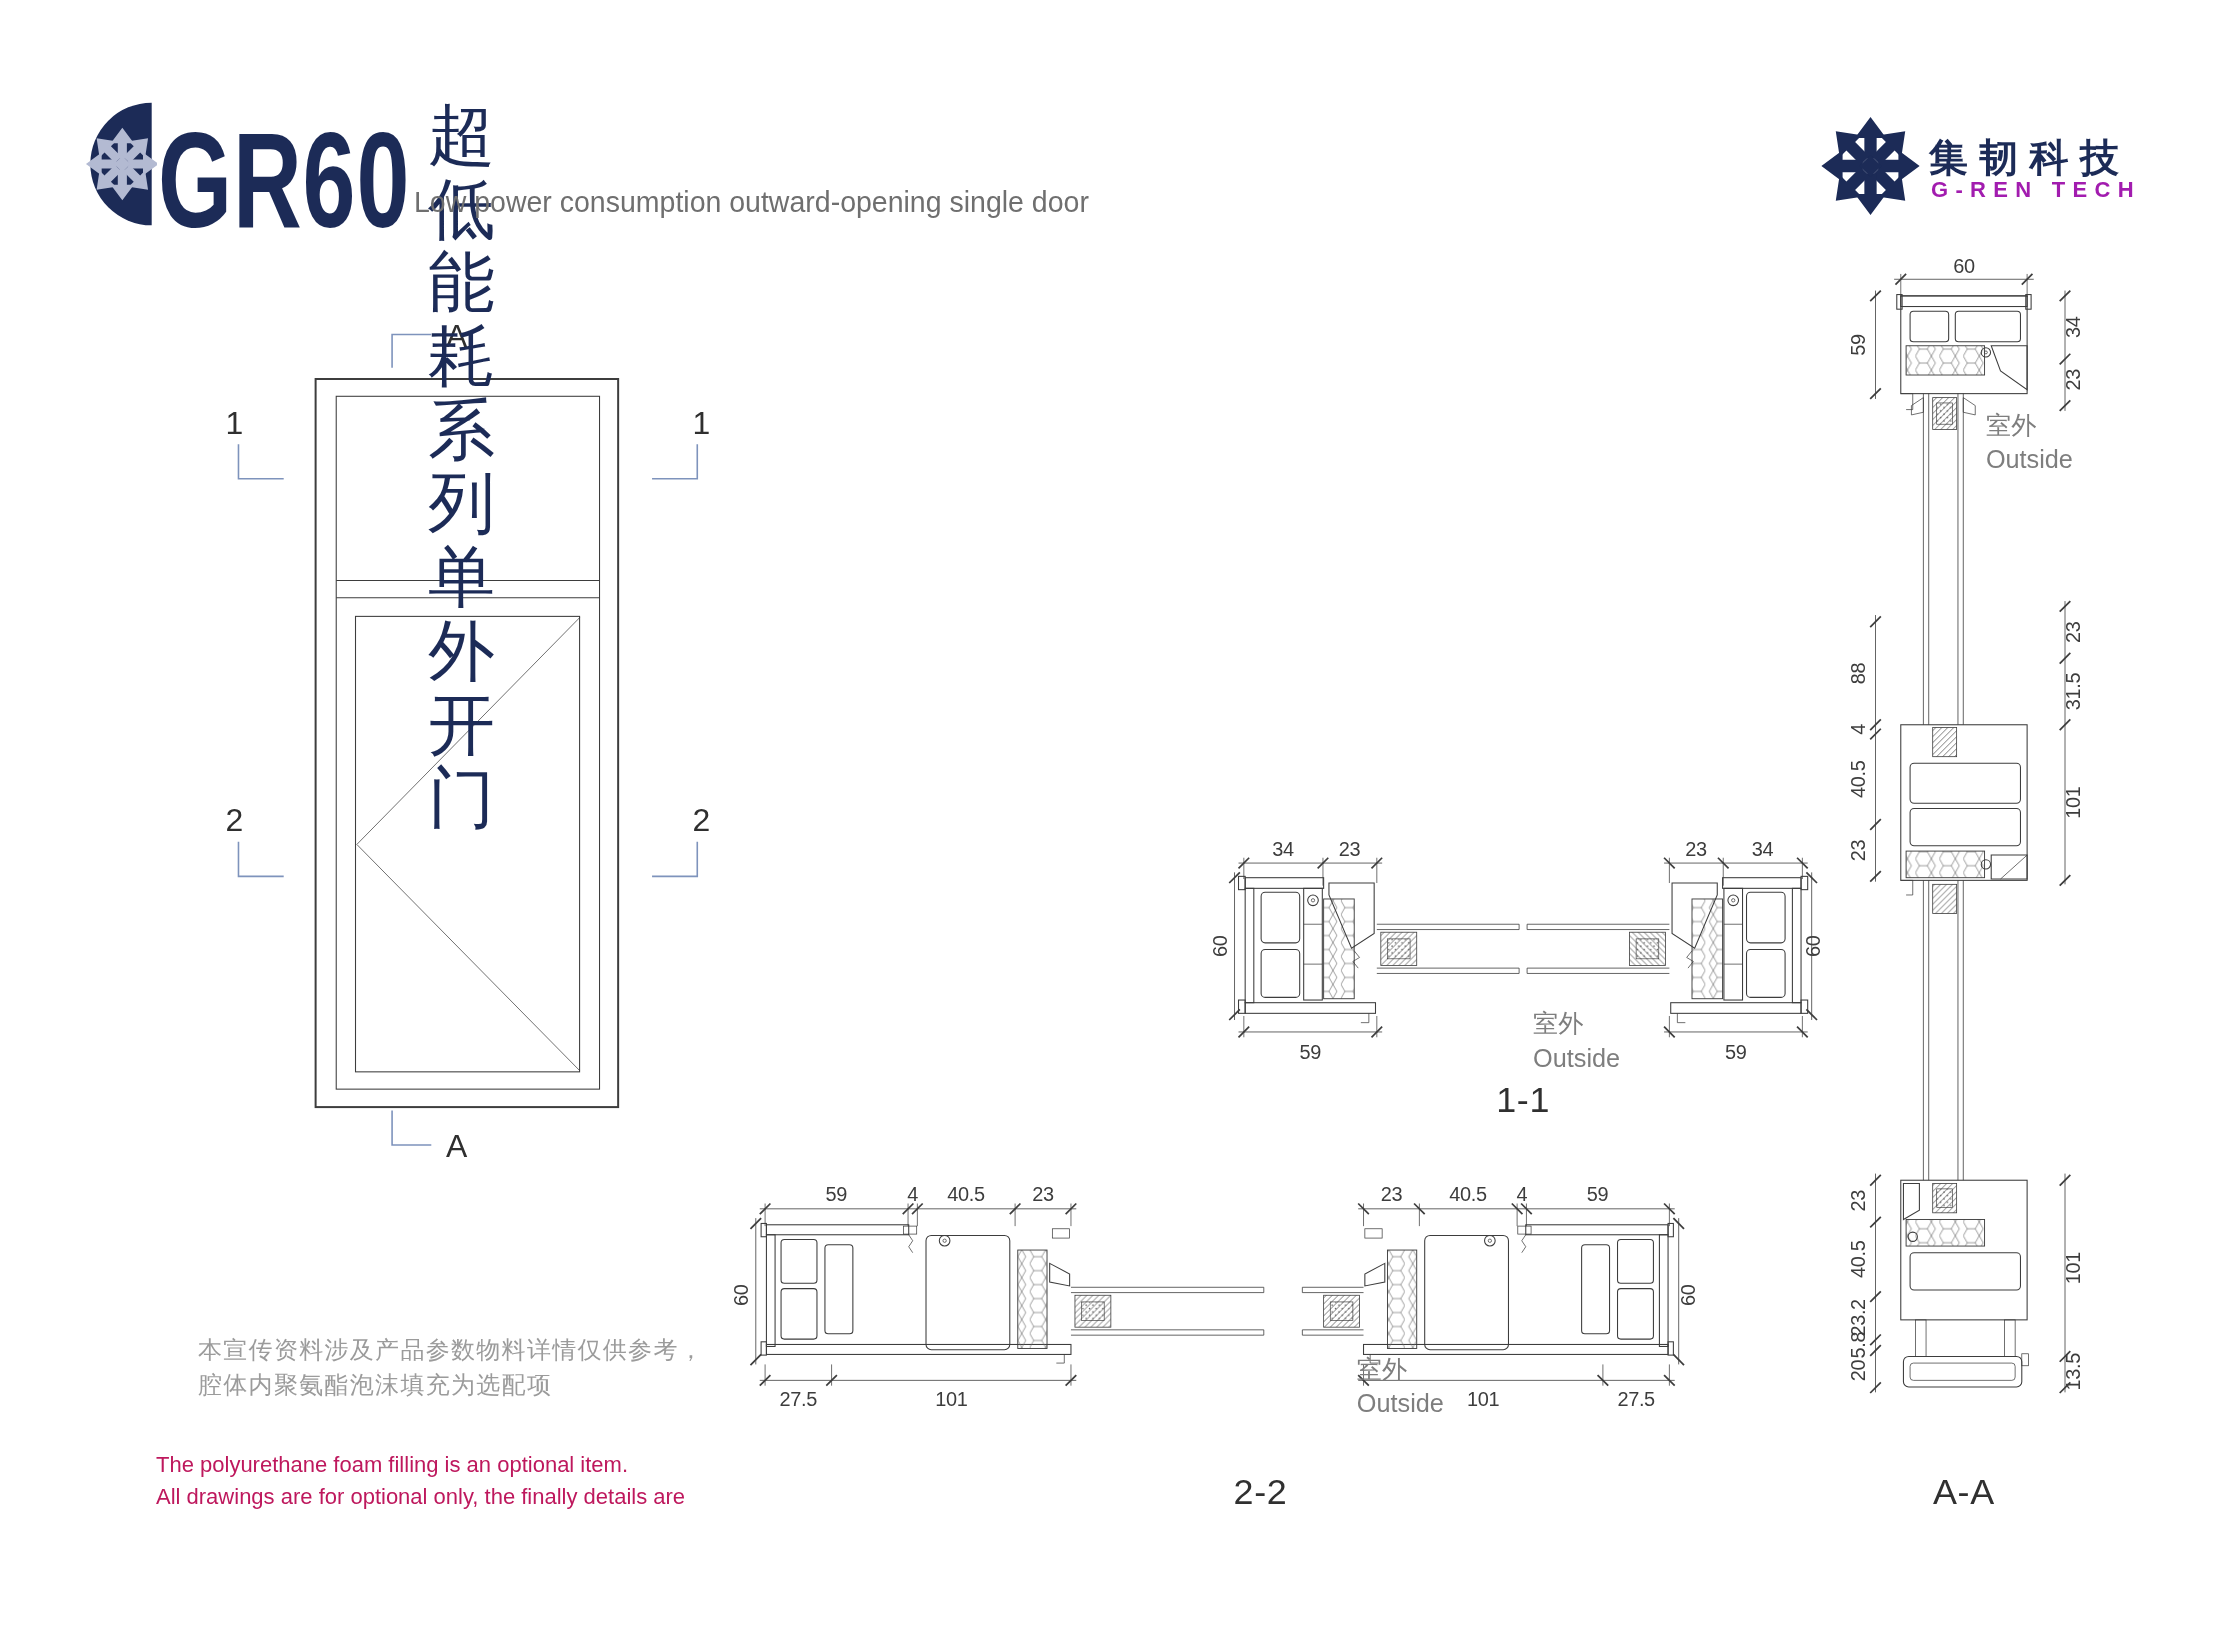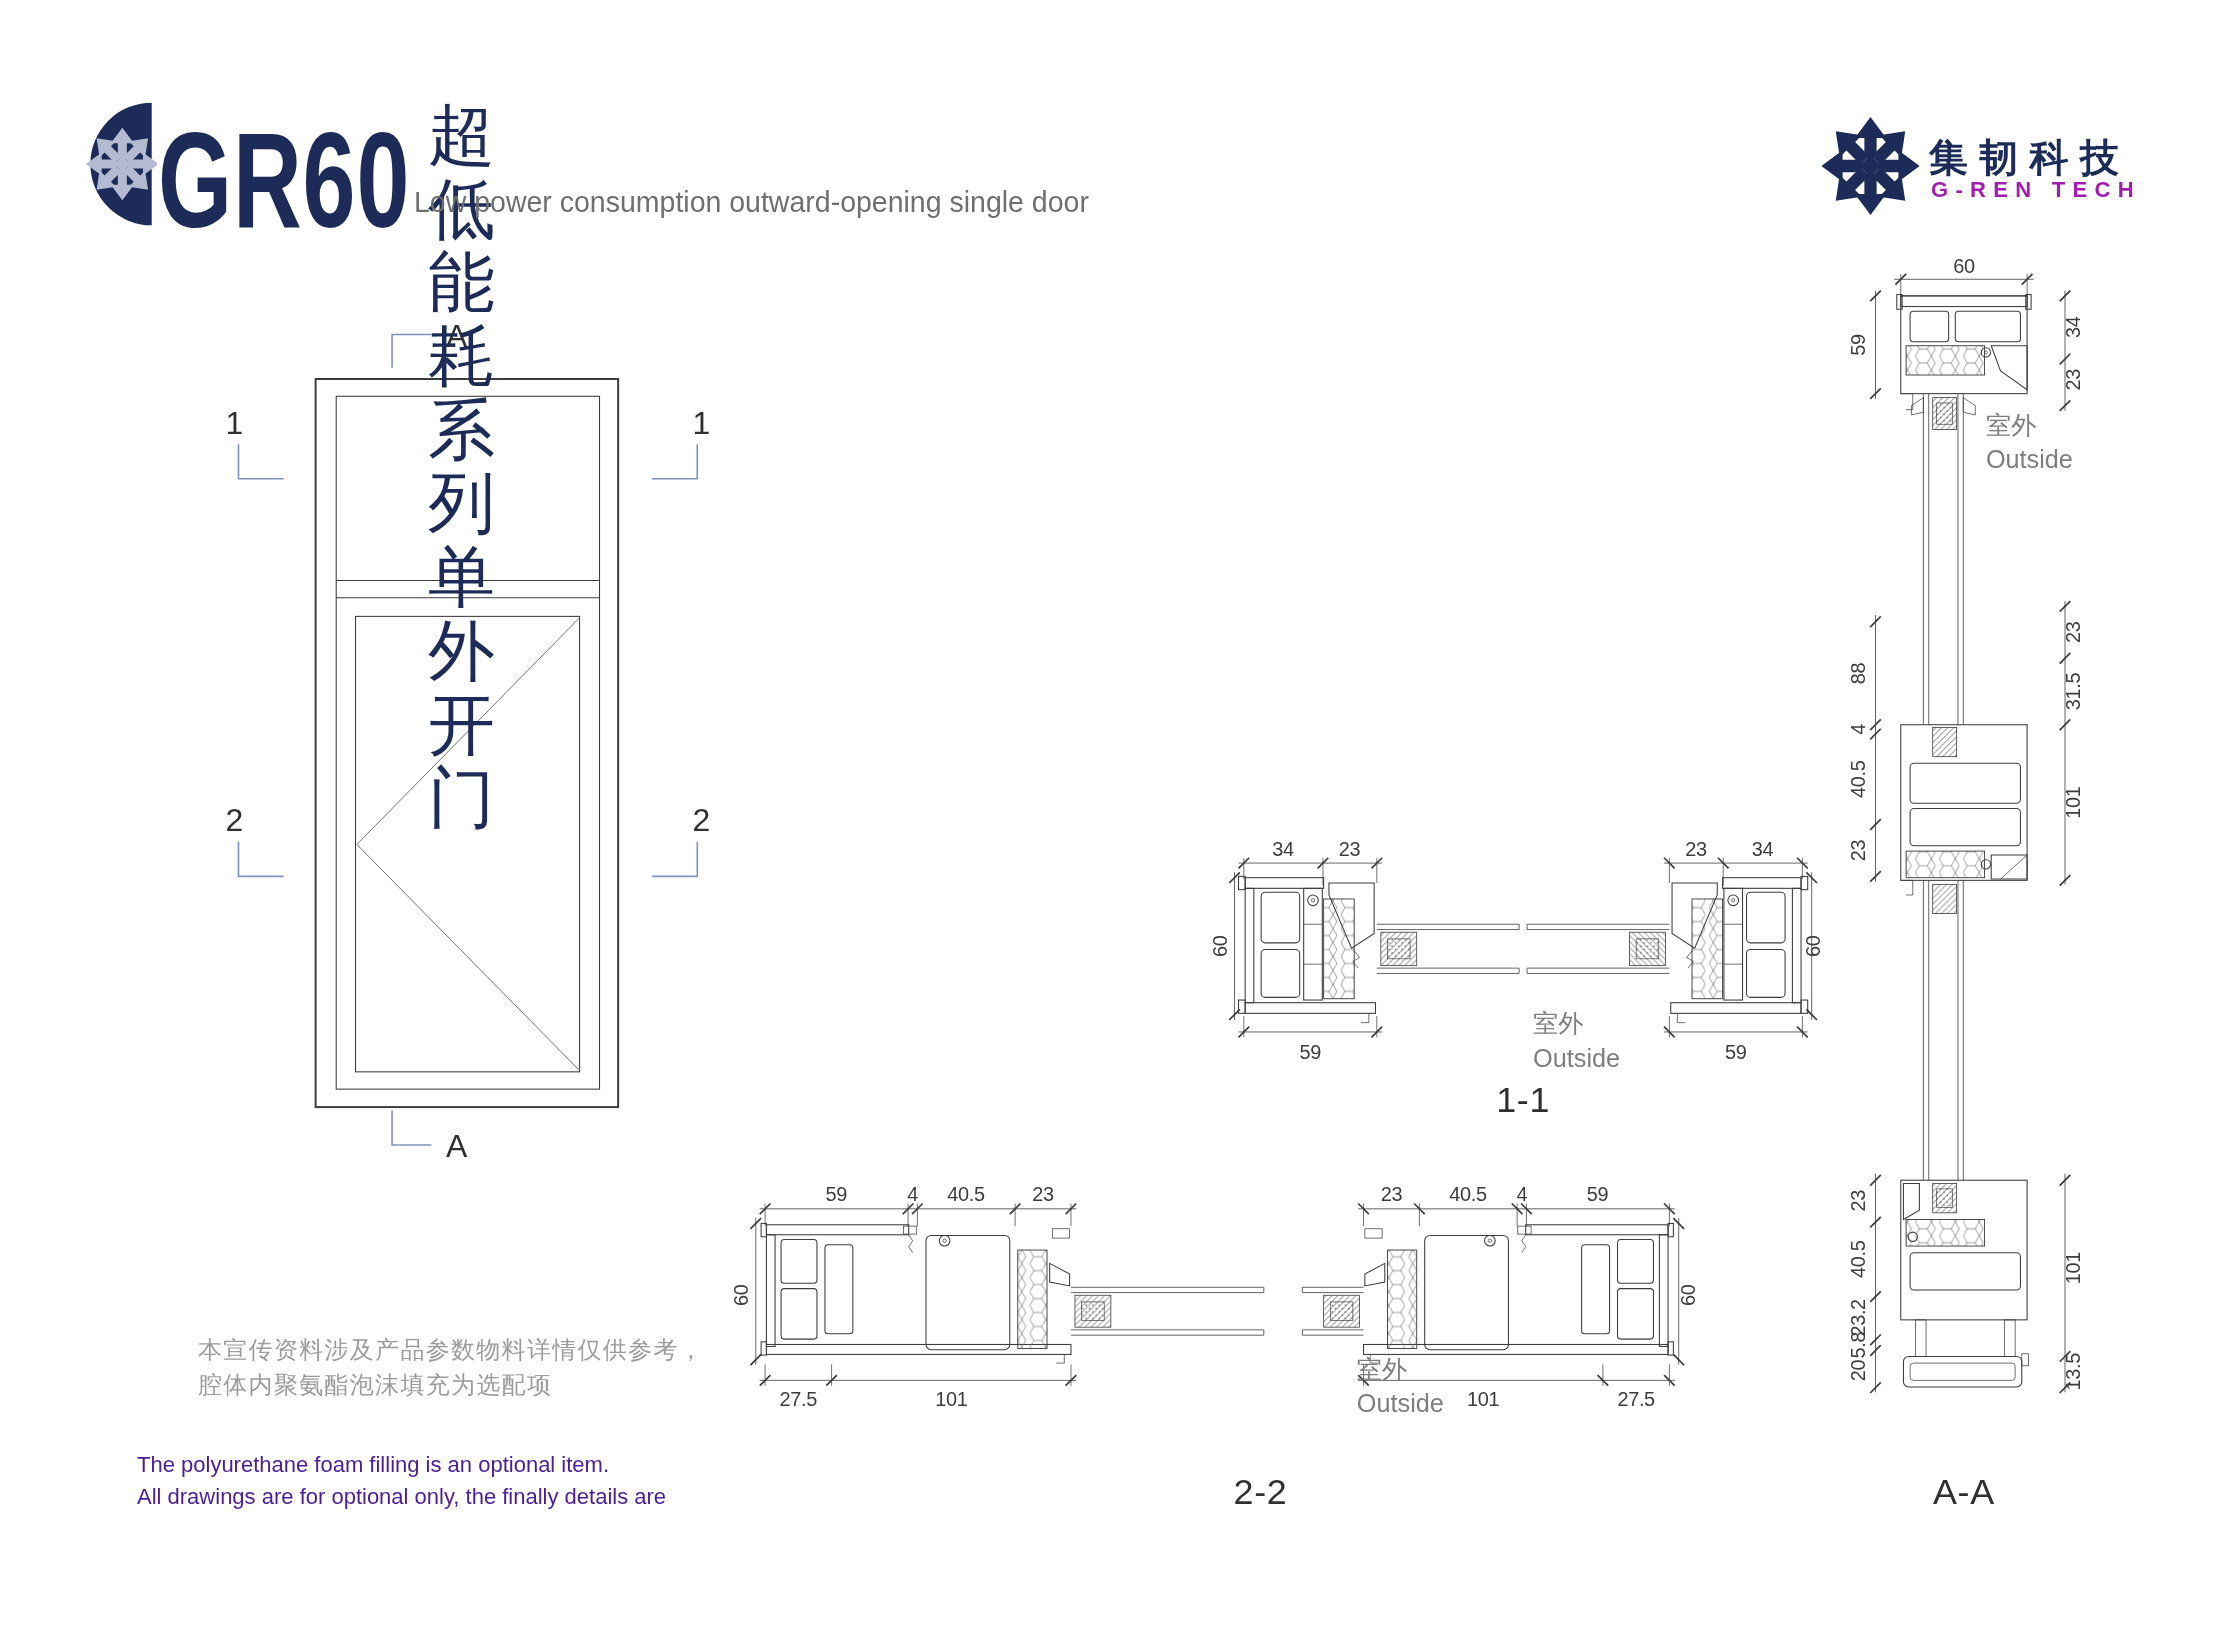--- a/index.html
+++ b/index.html
@@ -10,21 +10,21 @@
   #product-code{left:158px;top:112px;font-size:136px;line-height:1;font-weight:bold;
     color:#1c2b57;transform:scaleX(0.70);transform-origin:left top;letter-spacing:1.3px;}
   #title-zh{left:428px;top:98px;font-size:67px;line-height:1.1;color:#1c2b57;
     letter-spacing:4px;font-weight:400;text-align:center;}
   #title-en{left:414px;top:185px;font-size:30px;color:#6f6f6f;letter-spacing:0px;
     transform:scaleX(0.95);transform-origin:left top;white-space:nowrap;}
   #brand-zh{left:1929px;top:122px;font-size:39px;color:#1c2b57;font-weight:bold;letter-spacing:11.3px;white-space:nowrap;margin-top:9px;}
   #brand-en{left:1931px;top:177px;font-size:22px;color:#a21caf;font-weight:bold;letter-spacing:7.3px;white-space:nowrap;}
   
   .note-zh{left:154px;top:1332px;font-size:24px;line-height:35px;color:#9b9b9b;letter-spacing:1.3px;margin-left:44px;}
-  .note-en{left:137px;top:1449px;font-size:22px;line-height:32px;color:#4c1d95;}
+  .note-en{left:156px;top:1449px;font-size:22px;line-height:32px;color:#be185d;}
   
   svg#draw{position:absolute;left:0;top:0;}
   .ln{stroke:#3d3d3d;fill:none;stroke-width:1.6px;}
   .thk{stroke-width:3px;}
   .tn{stroke-width:1.1px;}
   .dm{stroke-width:1.2px;}
   .mk{stroke:#7e93bc;stroke-width:2.4px;fill:none;}
   text{font-family:"Liberation Sans", sans-serif;}
   text.dt{font-size:30px;fill:#3d3d3d;letter-spacing:-0.5px;text-anchor:middle;}
   text.sl{font-size:54px;fill:#303030;letter-spacing:1px;text-anchor:middle;}

